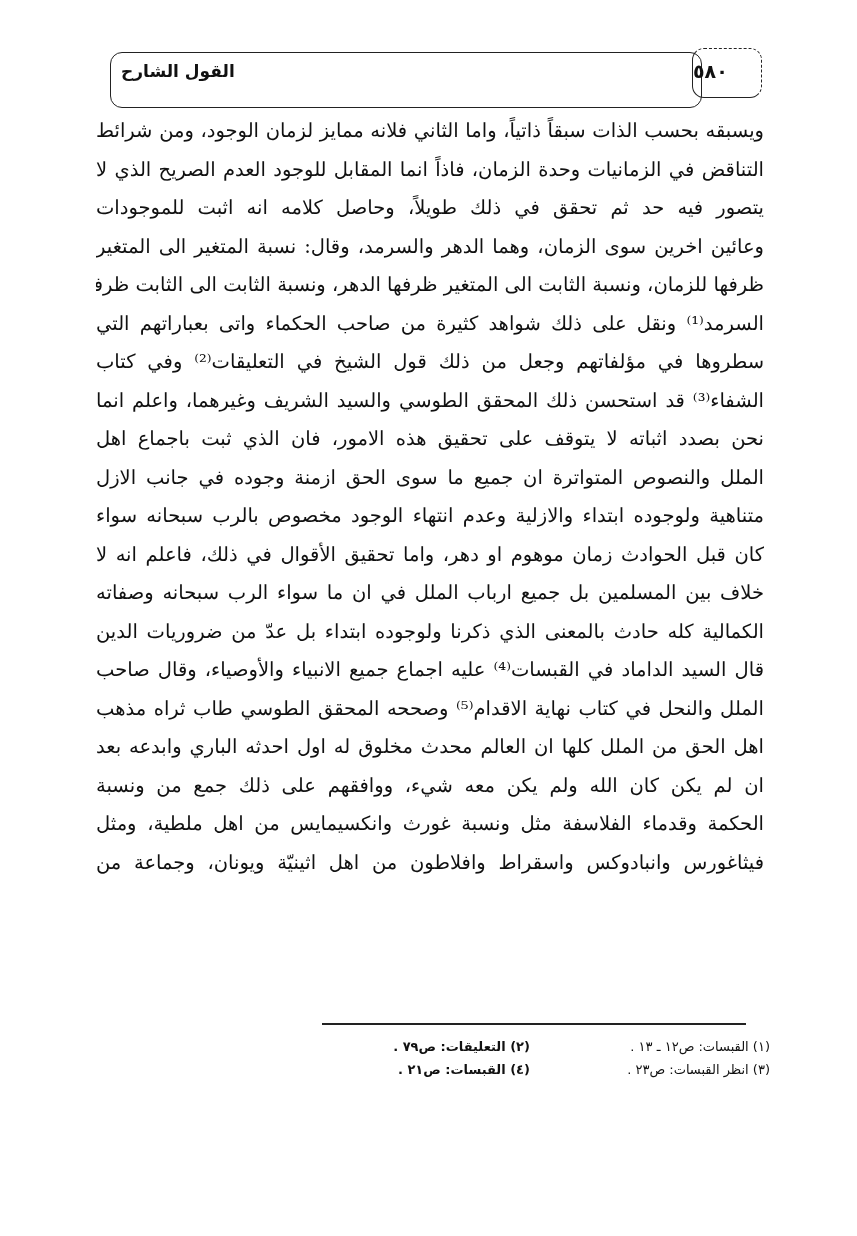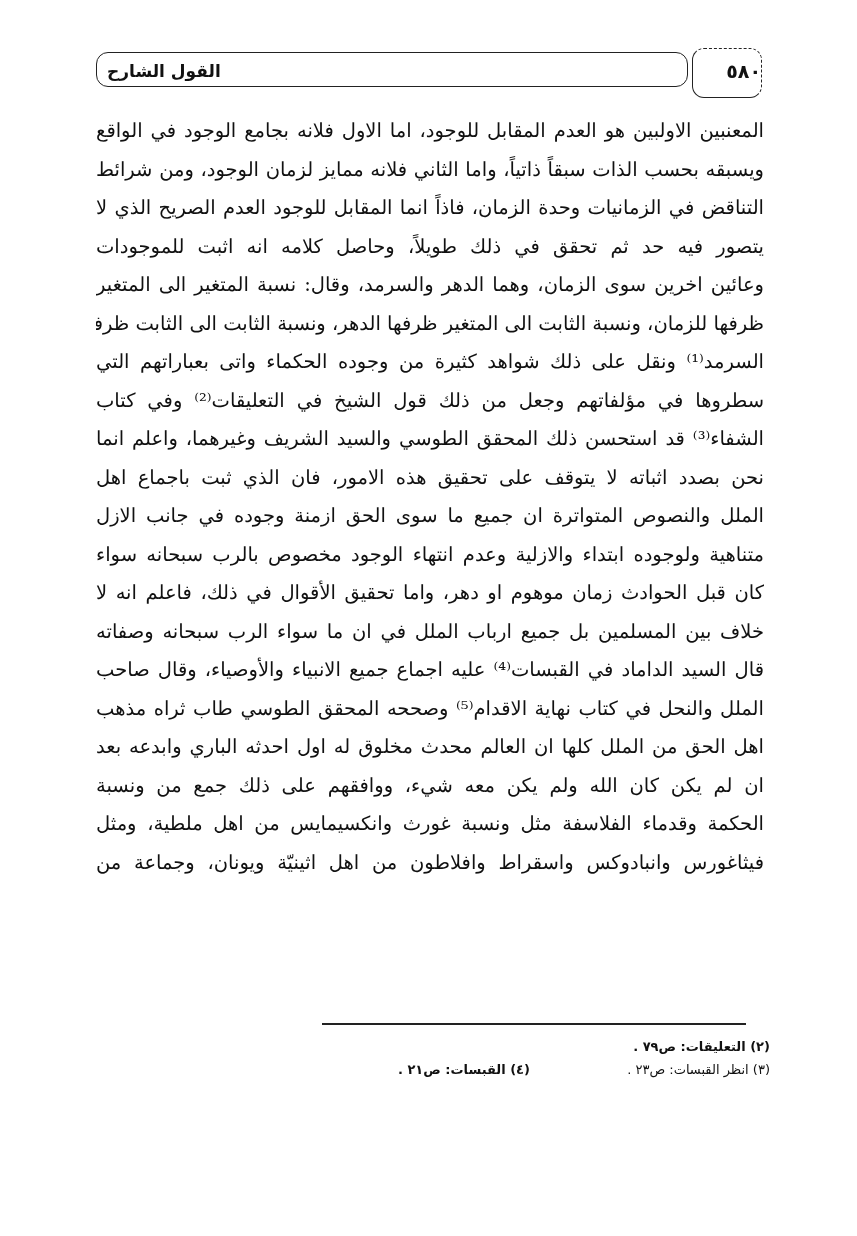--- a/index.html
+++ b/index.html
@@ -1,26 +1,26 @@
 <!DOCTYPE html>
 <html><head>
 <meta charset="utf-8">
 <style>
   html, body { margin: 0; padding: 0; background: #ffffff; }
   body { width: 857px; height: 1236px; position: relative; overflow: hidden;
          font-family: "DejaVu Serif", "Liberation Serif", serif; color: #111; }
   .header { position: absolute; top: 48px; left: 96px; width: 668px; height: 52px; }
-  .title-box { position: absolute; left: 0; top: 4px; width: 592px; height: 35px;
+  .title-box { position: absolute; left: 14px; top: 4px; width: 592px; height: 56px;
                border: 1.5px solid #222; border-radius: 12px; box-sizing: border-box; }
   .title-text { position: absolute; left: 10px; top: 8px; font-size: 17px; font-weight: bold;
                 font-family: "DejaVu Sans", sans-serif; direction: rtl; }
   .page-box { position: absolute; left: 596px; top: 0; width: 70px; height: 50px;
               border: 1.5px solid #222; border-radius: 12px; box-sizing: border-box;
               border-top-style: dashed; border-right-style: dashed; }
-  .page-num { position: absolute; left: 0; right: 0; top: 11px; text-align: right;
+  .page-num { position: absolute; left: 0; right: 0; top: 11px; text-align: left;
               font-size: 19px; font-weight: bold; font-family: "DejaVu Sans", sans-serif; }
   .body-text { position: absolute; top: 112px; left: 96px; width: 668px; direction: rtl; }
   .line { height: 38.5px; line-height: 38.5px; font-size: 19.5px; text-align: justify;
           text-align-last: justify; white-space: nowrap; overflow: hidden; }
   .rule { position: absolute; top: 1023px; left: 322px; width: 424px; height: 1.5px; background: #222; }
   .footnotes { position: absolute; top: 1035px; left: 270px; width: 500px; direction: rtl;
                font-family: "DejaVu Sans", sans-serif; font-size: 13px; }
   .fn-row { display: flex; height: 23px; line-height: 23px; }
   .fn { width: 240px; }
   .fn.bold { font-weight: bold; }
@@ -31,45 +31,46 @@
 <div class="header">
   <div class="title-box">
     <span class="title-text">القول الشارح</span>
   </div>
   <div class="page-box">
     <div class="page-num">٥٨٠</div>
   </div>
 </div>
 
 <div class="body-text">
-  <div class="line">المعنبين الاولبين هو العدم المقابل للوجود، اما الاول فلانه بجامع الوجود في الواقع</div>
   <div class="line">ويسبقه بحسب الذات سبقاً ذاتياً، واما الثاني فلانه ممايز لزمان الوجود، ومن شرائط</div>
   <div class="line">التناقض في الزمانيات وحدة الزمان، فاذاً انما المقابل للوجود العدم الصريح الذي لا</div>
   <div class="line">يتصور فيه حد ثم تحقق في ذلك طويلاً، وحاصل كلامه انه اثبت للموجودات</div>
   <div class="line">وعائين اخرين سوى الزمان، وهما الدهر والسرمد، وقال: نسبة المتغير الى المتغير</div>
   <div class="line">ظرفها للزمان، ونسبة الثابت الى المتغير ظرفها الدهر، ونسبة الثابت الى الثابت ظرفها</div>
-  <div class="line">السرمد⁽¹⁾ ونقل على ذلك شواهد كثيرة من وجوده الحكماء واتى بعباراتهم التي</div>
+  <div class="line">السرمد⁽¹⁾ ونقل على ذلك شواهد كثيرة من صاحب الحكماء واتى بعباراتهم التي</div>
   <div class="line">سطروها في مؤلفاتهم وجعل من ذلك قول الشيخ في التعليقات⁽²⁾ وفي كتاب</div>
   <div class="line">الشفاء⁽³⁾ قد استحسن ذلك المحقق الطوسي والسيد الشريف وغيرهما، واعلم انما</div>
   <div class="line">نحن بصدد اثباته لا يتوقف على تحقيق هذه الامور، فان الذي ثبت باجماع اهل</div>
   <div class="line">الملل والنصوص المتواترة ان جميع ما سوى الحق ازمنة وجوده في جانب الازل</div>
   <div class="line">متناهية ولوجوده ابتداء والازلية وعدم انتهاء الوجود مخصوص بالرب سبحانه سواء</div>
   <div class="line">كان قبل الحوادث زمان موهوم او دهر، واما تحقيق الأقوال في ذلك، فاعلم انه لا</div>
   <div class="line">خلاف بين المسلمين بل جميع ارباب الملل في ان ما سواء الرب سبحانه وصفاته</div>
+  <div class="line">الكمالية كله حادث بالمعنى الذي ذكرنا ولوجوده ابتداء بل عدّ من ضروريات الدين</div>
   <div class="line">قال السيد الداماد في القبسات⁽⁴⁾ عليه اجماع جميع الانبياء والأوصياء، وقال صاحب</div>
   <div class="line">الملل والنحل في كتاب نهاية الاقدام⁽⁵⁾ وصححه المحقق الطوسي طاب ثراه مذهب</div>
   <div class="line">اهل الحق من الملل كلها ان العالم محدث مخلوق له اول احدثه الباري وابدعه بعد</div>
   <div class="line">ان لم يكن كان الله ولم يكن معه شيء، ووافقهم على ذلك جمع من ونسبة</div>
   <div class="line">الحكمة وقدماء الفلاسفة مثل ونسبة غورث وانكسيمايس من اهل ملطية، ومثل</div>
   <div class="line">فيثاغورس وانبادوكس واسقراط وافلاطون من اهل اثينيّة ويونان، وجماعة من</div>
 </div>
 
 <div class="rule"></div>
 
 <div class="footnotes">
   <div class="fn-row">
+    <div class="fn">(١) القبسات: ص١٢ ـ ١٣ .</div>
     <div class="fn bold">(٢) التعليقات: ص٧٩ .</div>
   </div>
   <div class="fn-row">
     <div class="fn">(٣) انظر القبسات: ص٢٣ .</div>
     <div class="fn bold">(٤) القبسات: ص٢١ .</div>
   </div>
 </div>
 
 </body></html>

